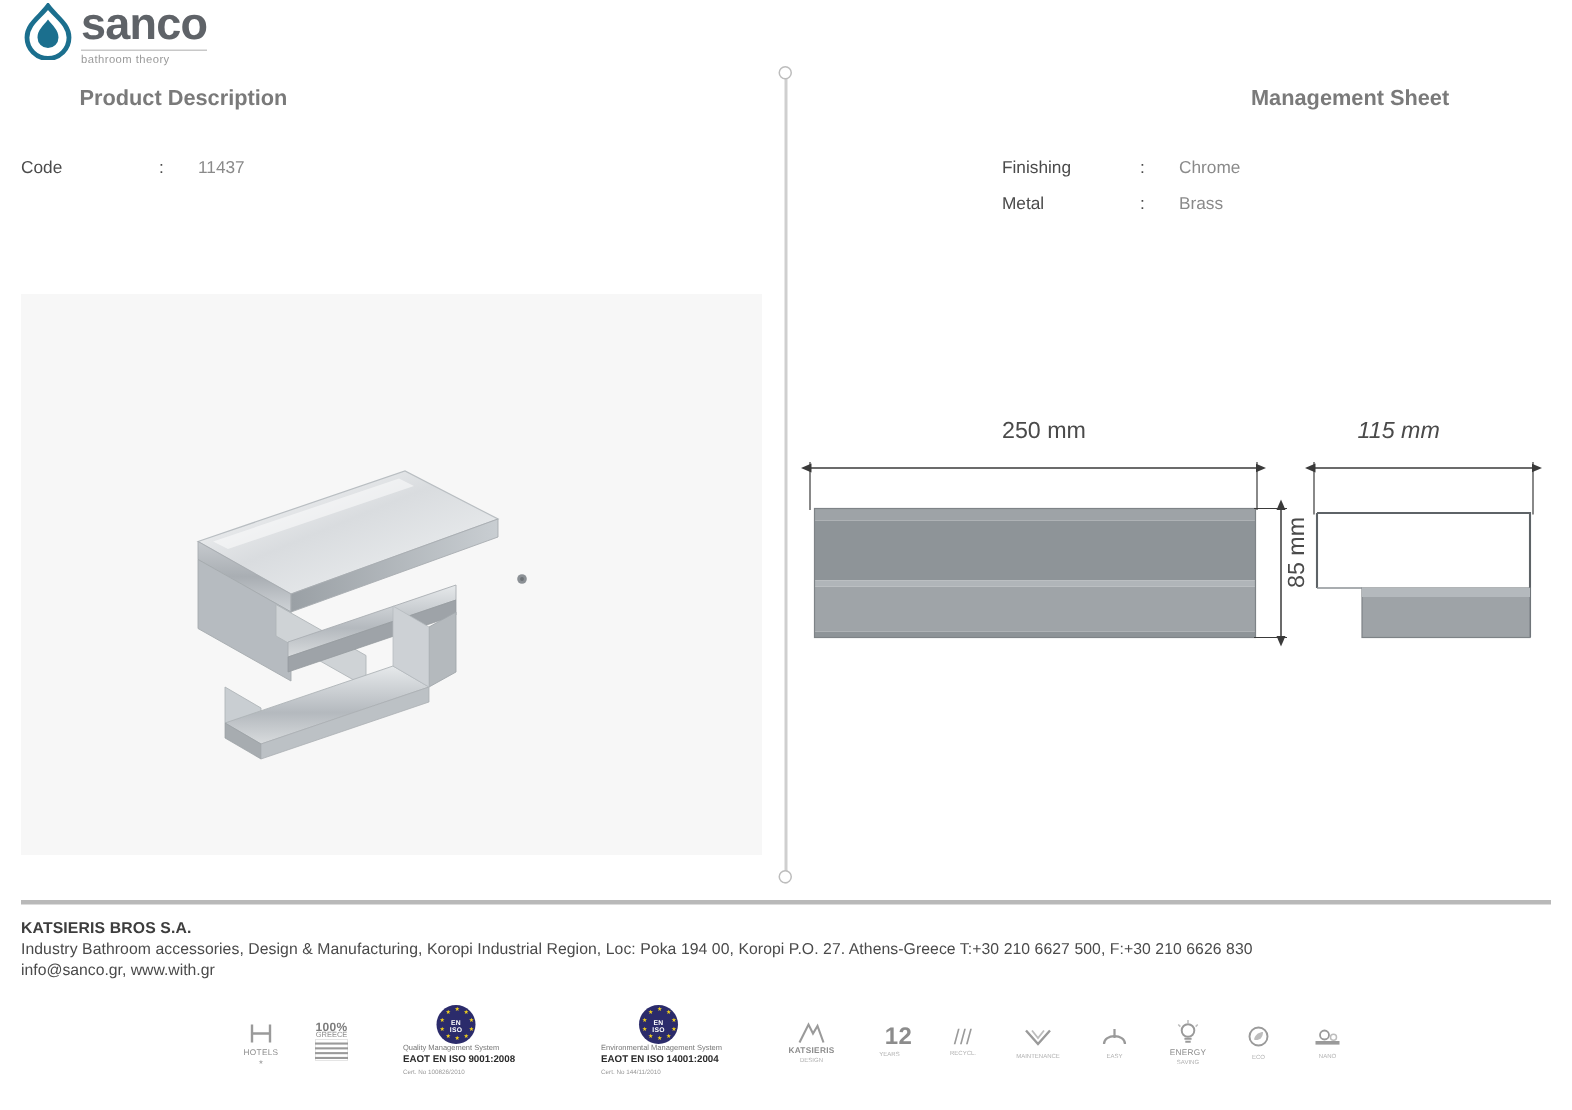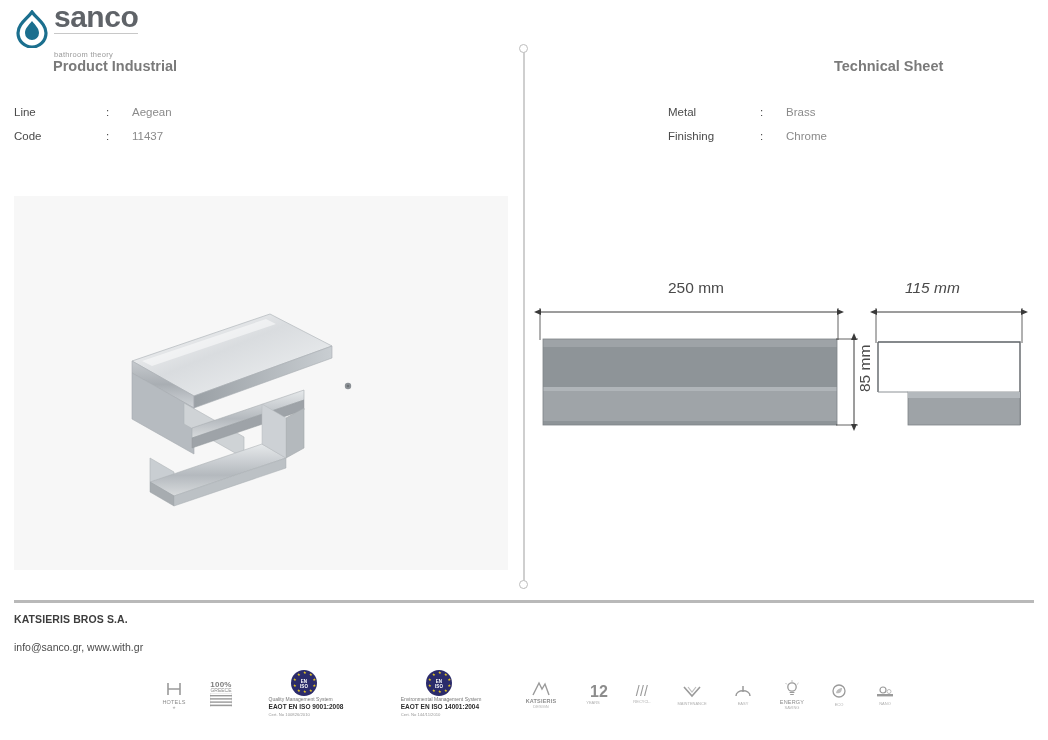--- a/index.html
+++ b/index.html
@@ -15,42 +15,42 @@
     width: 1048px; height: 740px;
     overflow: hidden;
     background: #fff;
   }
 
   
   .logo-wrap {
     position: absolute;
     left: 14px; top: 2px;
     display: flex;
-    align-items: center;
+    align-items: flex-start;
   }
   .logo-mark { width: 36px; height: 38px; }
   .logo-text-block {
     margin-left: 4px;
     display: flex;
     flex-direction: column;
     justify-content: center;
   }
   .logo-word {
     font-size: 30px;
     font-weight: bold;
     color: #5f6368;
     letter-spacing: -0.5px;
     line-height: 30px;
   }
   .logo-tag {
     font-size: 7.5px;
     color: #9a9a9a;
     letter-spacing: 0.3px;
     border-top: 1px solid #c8c8c8;
-    padding-top: 16px;
+    padding-top: 1px;
     margin-top: 1px;
   }
 
   
   .sec-title {
     position: absolute;
     font-size: 14.5px;
     font-weight: bold;
     color: #7a7a7a;
   }
@@ -219,50 +219,45 @@
         <path d="M18 2 C13 9, 4 14, 4 23 a14 14 0 0 0 28 0 C32 14, 23 9, 18 2 Z" fill="none" stroke="#1b6f8e" stroke-width="3.2"></path>
         <path d="M18 11 C15 15, 11 18, 11 23 a7 7 0 0 0 14 0 C25 18, 21 15, 18 11 Z" fill="#1b6f8e"></path>
       </svg>
     </span>
     <span class="logo-text-block">
       <span class="logo-word">sanco</span>
       <span class="logo-tag">bathroom theory</span>
     </span>
   </div>
 
-  <div class="sec-title" id="product-description-title">Product Industrial</div>
-
-  <div class="sec-title" id="technical-sheet-title">Technical Sheet</div>
+  <div class="sec-title" id="product-description-title">Product Description</div>
+
+  <div class="sec-title" id="technical-sheet-title">Management Sheet</div>
 
   <table class="spec-table" id="left-specs">
     <tbody>
-      <tr>
-        <td class="spec-key">Line</td>
-        <td class="spec-colon">:</td>
-        <td class="spec-val">Aegean</td>
-      </tr>
       <tr>
         <td class="spec-key">Code</td>
         <td class="spec-colon">:</td>
         <td class="spec-val">11437</td>
       </tr>
     </tbody>
   </table>
 
   <table class="spec-table" id="right-specs">
     <tbody>
       <tr>
+        <td class="spec-key">Finishing</td>
+        <td class="spec-colon">:</td>
+        <td class="spec-val">Chrome</td>
+      </tr>
+      <tr>
         <td class="spec-key">Metal</td>
         <td class="spec-colon">:</td>
         <td class="spec-val">Brass</td>
-      </tr>
-      <tr>
-        <td class="spec-key">Finishing</td>
-        <td class="spec-colon">:</td>
-        <td class="spec-val">Chrome</td>
       </tr>
     </tbody>
   </table>
 
   <div id="product-image-panel">
     <svg width="494" height="374" viewBox="0 0 494 374" xmlns="http://www.w3.org/2000/svg">
       <defs>
         <linearGradient id="topFace" x1="0" y1="0" x2="1" y2="1">
           <stop offset="0%" stop-color="#fdfdfd"></stop>
           <stop offset="45%" stop-color="#d9dcdf"></stop>
@@ -355,20 +350,21 @@
       <line x1="502" y1="28" x2="502" y2="63" stroke="#3a3a3a" stroke-width="0.8"></line>
     </svg>
 
     <div class="dim-label" style="left:148px; top:-1px;">250 mm</div>
     <div class="dim-label" style="left:336px; top:112px; transform:rotate(-90deg); transform-origin:left top;">85 mm</div>
     <div class="dim-label" style="left:385px; top:-1px;font-style:italic;">115 mm</div>
   </div>
 
   <div id="footer-rule"></div>
   <div id="footer-company">KATSIERIS BROS S.A.</div>
+  <div id="footer-address">Industry Bathroom accessories, Design &amp; Manufacturing, Koropi Industrial Region, Loc: Poka 194 00, Koropi P.O. 27. Athens-Greece   T:+30 210 6627 500, F:+30 210 6626 830</div>
   <div id="footer-contact">info@sanco.gr, www.with.gr</div>
 
   <div id="badges">
 
     <div class="badge" style="width:48px;">
       <svg width="20" height="20" viewBox="0 0 20 20">
         <path d="M4 4 v12 M16 4 v12 M4 10 h12" stroke="#9a9a9a" stroke-width="1.6" fill="none"></path>
       </svg>
       <span class="badge-cap">HOTELS</span>
       <span class="badge-sub">★</span>

